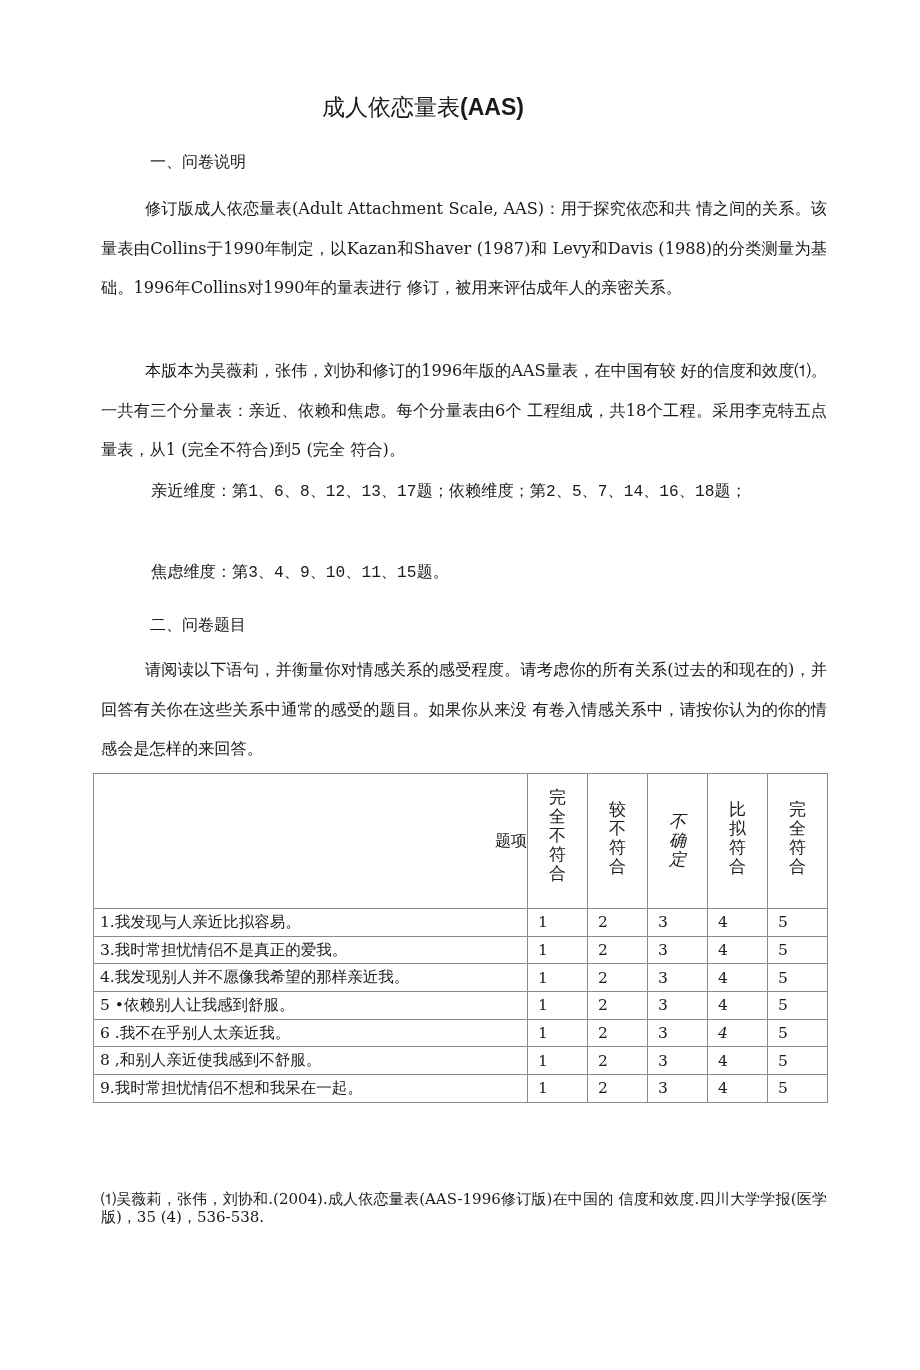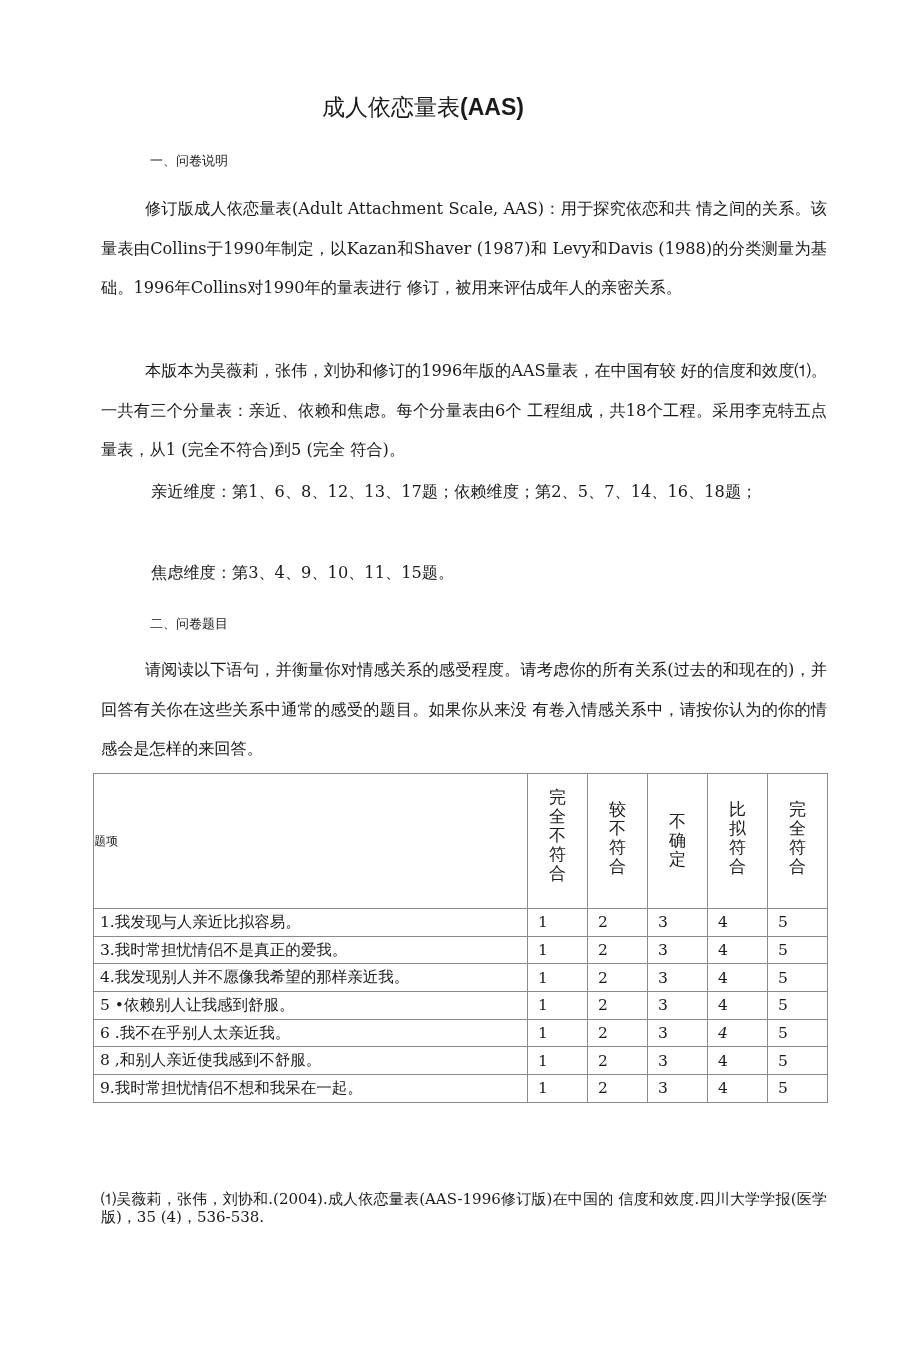--- a/index.html
+++ b/index.html
@@ -1,36 +1,36 @@
 <!DOCTYPE html>
 <html><head>
 <meta charset="utf-8">
 <style>
   html, body { margin: 0; padding: 0; background: #ffffff; }
   body { width: 920px; height: 1370px; position: relative; overflow: hidden;
          font-family: "DejaVu Serif", "Liberation Serif", serif; color: #1a1a1a; }
-  .abs { position: absolute; white-space: nowrap; }
+  .abs { position: absolute; white-space: nowrap; font-family: Liberation Mono, monospace; }
   .title { left: 0; width: 846px; top: 92px; text-align: center; font-size: 23px;
            font-family: "DejaVu Sans", "Liberation Sans", sans-serif; letter-spacing: 0px; }
   .title b { font-family: "Liberation Sans", sans-serif; font-weight: bold; }
-  .h2 { left: 150px; font-size: 13px; font-family: Liberation Mono, monospace; }
+  .h2 { left: 150px; font-size: 16px; font-family: Liberation Mono, monospace; }
   .para { position: absolute; left: 101px; width: 726px; font-size: 16.2px; line-height: 39.5px;
           text-indent: 44px; text-align: justify; white-space: normal; }
   .dim { left: 151px; font-size: 16.2px; line-height: 40px; white-space: normal; width: 680px; }
   table.aas { position: absolute; left: 93px; top: 773px; border-collapse: collapse;
               font-size: 15.5px; }
   table.aas td, table.aas th { border: 1px solid #8a8a8a; padding: 0; font-weight: normal; }
-  table.aas th.item-head { width: 433px; height: 134px; text-align: left; vertical-align: middle;
-                           font-family: "DejaVu Sans", "Liberation Sans", sans-serif; font-size: 12px; }
+  table.aas th.item-head { width: 433px; height: 134px; text-align: right; vertical-align: middle;
+                           font-family: "DejaVu Sans", "Liberation Sans", sans-serif; font-size: 16px; }
   table.aas th.scale-head { width: 59px; height: 134px; vertical-align: top;
                             font-family: "DejaVu Sans", "Liberation Sans", sans-serif; font-size: 17px; }
   .vert { display: block; width: 18px; margin: 14px auto 0 auto; line-height: 19px; text-align: center;
           word-break: break-all; white-space: normal; }
   .vert.v2 { margin-top: 26px; }
-  .vert.v3 { margin-top: 38px; }
+  .vert.v3 { margin-top: 38px; font-style: italic; }
   table.aas td { height: 26.7px; vertical-align: middle; }
   td.item { padding-left: 6px !important; white-space: nowrap; }
   td.score { padding-left: 10px !important; }
   td.score.italic { font-style: italic; }
   .footnote { position: absolute; left: 101px; width: 726px; top: 1190px; font-size: 15px;
               line-height: 18px; text-align: justify; white-space: normal; }
 </style>
 </head>
 <body>
 

